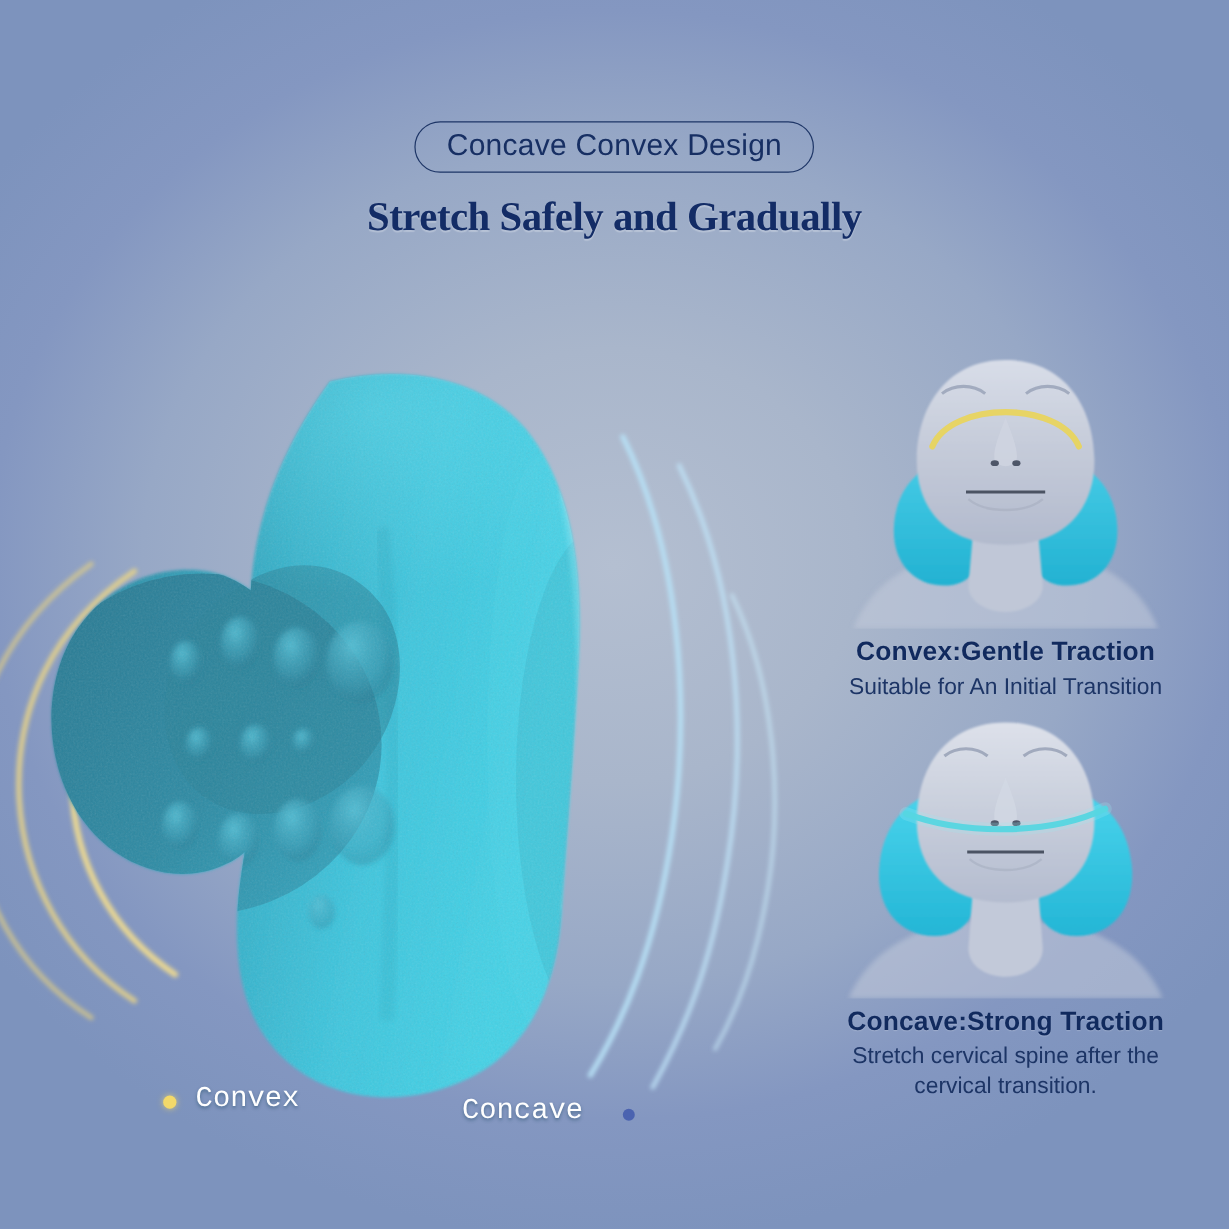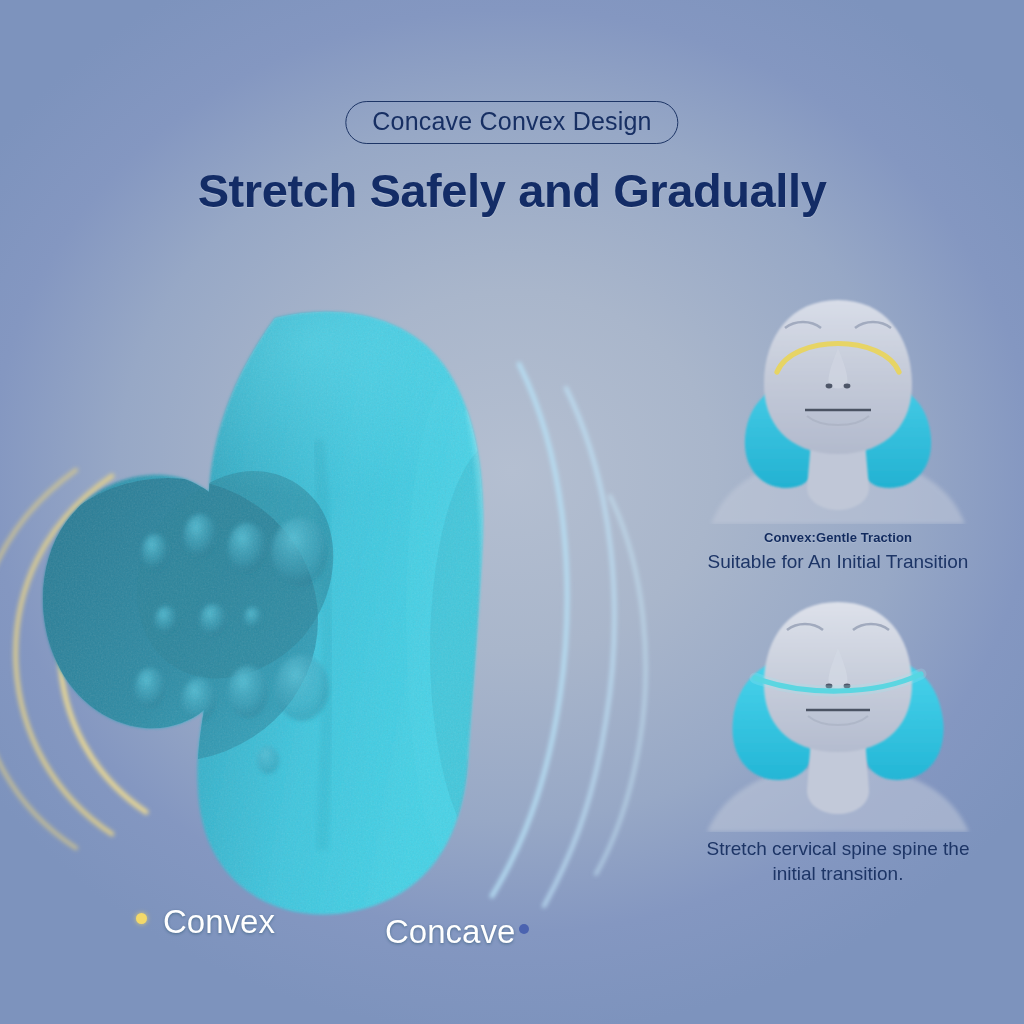--- a/index.html
+++ b/index.html
@@ -14,42 +14,44 @@
       radial-gradient(ellipse 62% 55% at 50% 46%, #b4bfd1 0%, #a9b6cb 32%, #97a8c6 62%, #8497c1 82%, #7d93bd 100%);
   }
   
   #badge{
     position:absolute;left:50%;top:101px;transform:translateX(-50%);
     padding:7px 26px 9px 26px;border:1.6px solid #1d3566;border-radius:24px;
     color:#172f63;font-size:25px;line-height:1;letter-spacing:.2px;white-space:nowrap;
   }
   #headline{
     position:absolute;left:50%;top:163px;transform:translateX(-50%);
-    color:#132c66;font-size:47px;font-weight:bold;letter-spacing:-.4px;white-space:nowrap;
+    color:#132c66;font-size:34px;font-weight:bold;letter-spacing:-.4px;white-space:nowrap;
     text-shadow:0 1px 1px rgba(255,255,255,.28);
+    font-family:Liberation Serif, serif;
   }
   
   #product-area{position:absolute;left:0;top:290px;width:680px;height:660px;}
   #product-svg{position:absolute;left:0;top:0;}
   .label-txt{
-    position:absolute;color:#ffffff;font-size:33px;white-space:nowrap;
+    position:absolute;color:#ffffff;font-size:24px;white-space:nowrap;
     text-shadow:0 1px 3px rgba(10,60,80,.45);
+    font-family:Liberation Mono, monospace;
   }
   #convex-label{left:163px;top:613px;}
   #concave-label{left:385px;top:623px;text-align:right;}
   .dot{position:absolute;border-radius:50%;}
   #convex-dot{left:136px;top:623px;width:11px;height:11px;background:#f3d96a;box-shadow:0 0 5px rgba(243,217,106,.8);}
   #concave-dot{left:519px;top:634px;width:10px;height:10px;background:#4b63b0;}
   
   .panel{position:absolute;width:330px;left:673px;text-align:center;}
   #panel-top{top:292px;}
   #panel-bottom{top:600px;}
   .figure{position:relative;width:290px;height:232px;margin:0 auto;}
   .p-title{
-    color:#112a5e;font-size:13px;font-weight:bold;letter-spacing:.1px;margin-top:6px;
+    color:#112a5e;font-size:22px;font-weight:bold;letter-spacing:.1px;margin-top:6px;
     text-shadow:0 1px 1px rgba(255,255,255,.2);
   }
   .p-sub{color:#1d3566;font-size:19px;line-height:1.33;margin-top:4px;padding:0 14px;}
 </style>
 </head>
 <body>
 
 <div id="stage">
 
   <div id="badge">Concave Convex Design</div>
@@ -274,16 +276,17 @@
 
         <path d="M113,110 L177,110" stroke="#3f4757" stroke-width="2.4" opacity="0.9"></path>
         <path d="M115,116 C129,128 161,128 175,116" stroke="#aab2c3" stroke-width="2" fill="none" opacity="0.7"></path>
 
         <g>
           <path d="M62,78 C110,96 182,96 228,74" stroke="#3fd0dd" stroke-width="5.2" fill="none" stroke-linecap="round" opacity="0.95"></path>
           <path d="M62,78 C110,96 182,96 228,74" stroke="#9ce8ef" stroke-width="11" fill="none" stroke-linecap="round" opacity="0.25"></path>
         </g>
       </svg>
     </div>
-    <div class="p-sub">Stretch cervical spine spine the initial transition.</div>
+    <div class="p-title">Concave:Strong Traction</div>
+    <div class="p-sub">Stretch cervical spine after the cervical transition.</div>
   </div>
 
 </div>
 
 </body></html>

